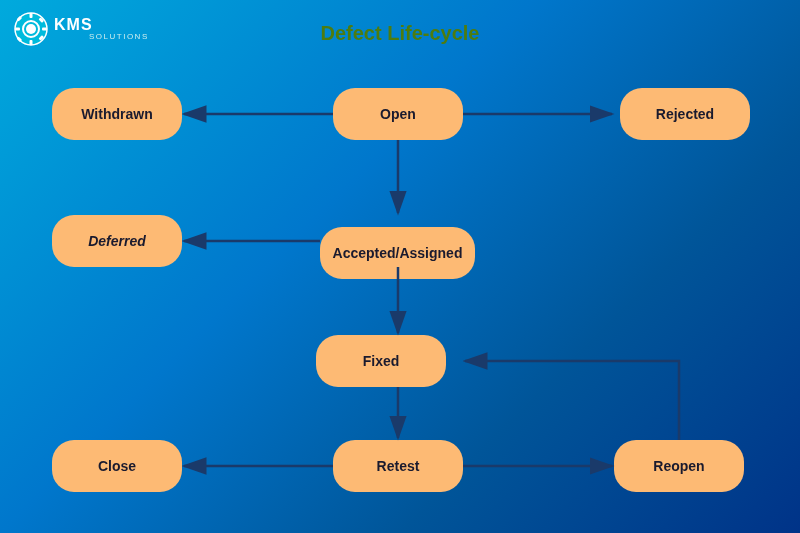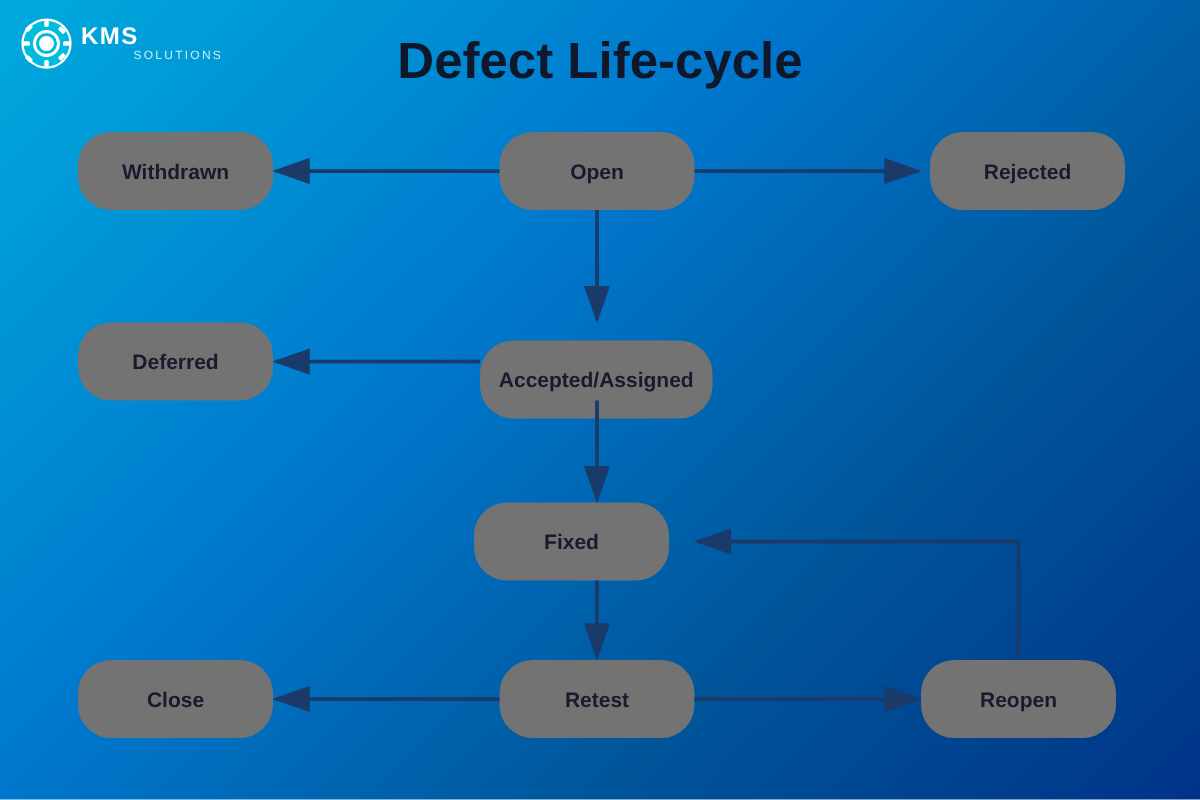--- a/index.html
+++ b/index.html
@@ -45,29 +45,29 @@
       margin-left: 35px;
     }
 
     
     .page-title {
       position: absolute;
       top: 22px;
       left: 0;
       right: 0;
       text-align: center;
-      color: #0f172a;
-      font-size: 34px;
+      color: #4d7c0f;
+      font-size: 20px;
       font-weight: 700;
     }
 
     
     .node {
       position: absolute;
-      background: #737373;
+      background: #fdba74;
       border-radius: 22px;
       display: flex;
       align-items: center;
       justify-content: center;
       color: #1a1a2e;
       font-size: 14px;
       font-weight: 600;
       text-align: center;
       padding: 0 10px;
     }
@@ -115,21 +115,21 @@
 </div>
 
 <div class="node" style="width:130px;height:52px;left:333px;top:88px;">
   <span>Open</span>
 </div>
 
 <div class="node" style="width:130px;height:52px;left:620px;top:88px;">
   <span>Rejected</span>
 </div>
 
-<div class="node" style="width:130px;height:52px;left:52px;top:215px;">
+<div class="node" style="width:130px;height:52px;left:52px;top:215px;font-style:italic;">
   <span>Deferred</span>
 </div>
 
 <div class="node" style="width:155px;height:52px;left:320px;top:215px;margin-top:12px;">
   <span>Accepted/Assigned</span>
 </div>
 
 <div class="node" style="width:130px;height:52px;left:316px;top:335px;">
   <span>Fixed</span>
 </div>

